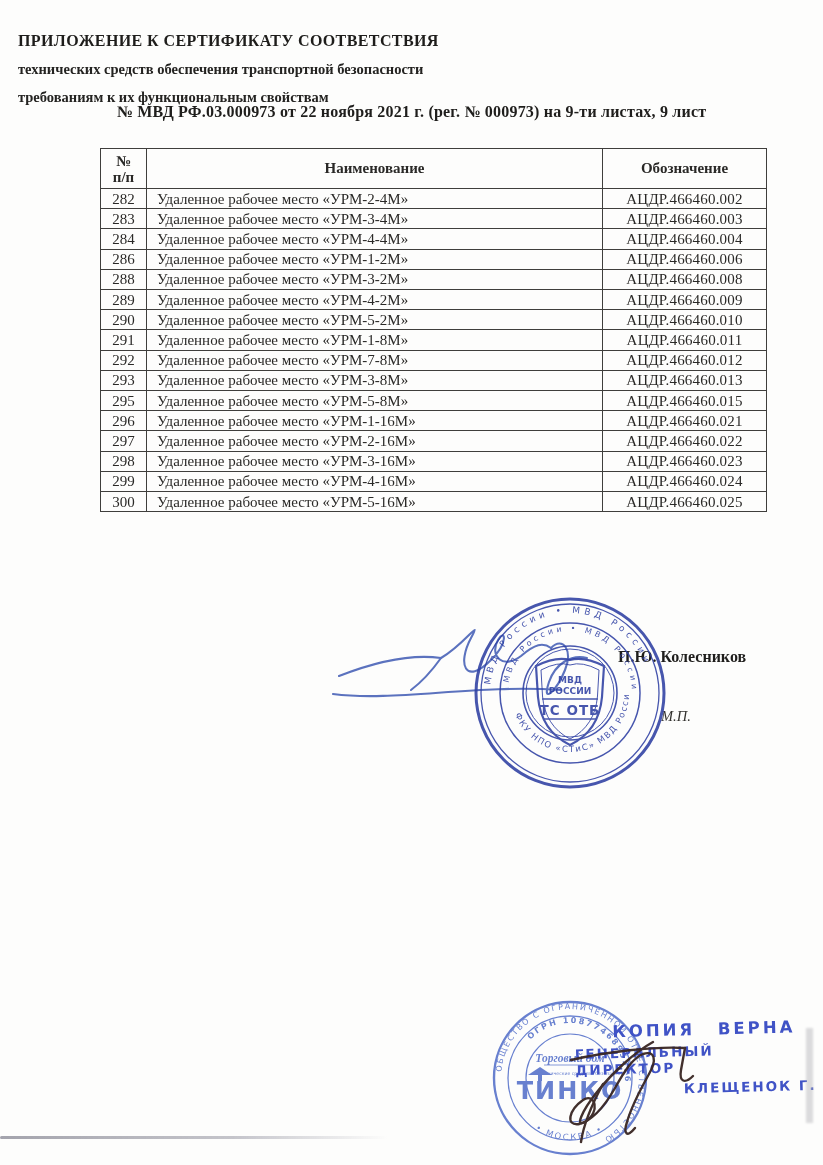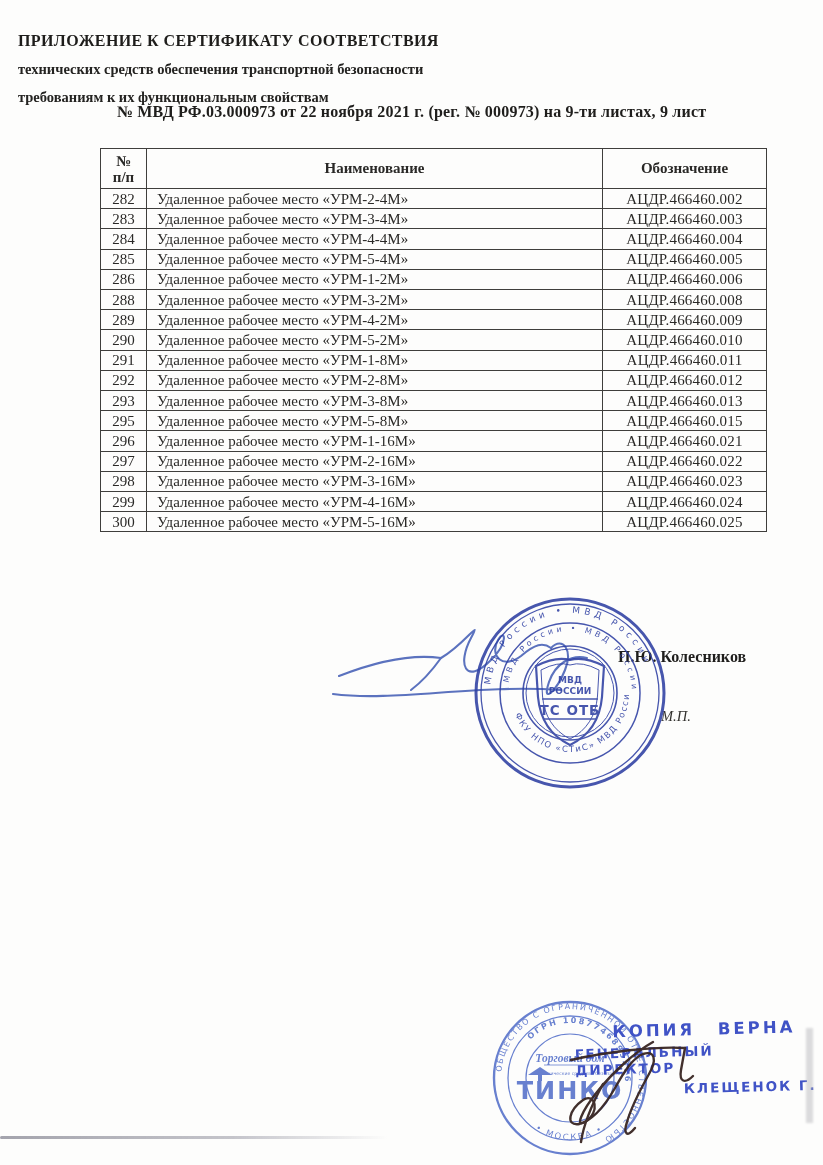--- a/index.html
+++ b/index.html
@@ -76,25 +76,20 @@
           <td class="col-name">Удаленное рабочее место «УРМ-3-4М»</td>
           <td class="col-des">АЦДР.466460.003</td>
         </tr>
 
         <tr>
           <td class="col-num">284</td>
           <td class="col-name">Удаленное рабочее место «УРМ-4-4М»</td>
           <td class="col-des">АЦДР.466460.004</td>
         </tr>
 
-        <tr>
-          <td class="col-num">285</td>
-          <td class="col-name">Удаленное рабочее место «УРМ-5-4М»</td>
-          <td class="col-des">АЦДР.466460.005</td>
-        </tr>
 
         <tr>
           <td class="col-num">286</td>
           <td class="col-name">Удаленное рабочее место «УРМ-1-2М»</td>
           <td class="col-des">АЦДР.466460.006</td>
         </tr>
 
 
         <tr>
           <td class="col-num">288</td>
@@ -115,21 +110,21 @@
         </tr>
 
         <tr>
           <td class="col-num">291</td>
           <td class="col-name">Удаленное рабочее место «УРМ-1-8М»</td>
           <td class="col-des">АЦДР.466460.011</td>
         </tr>
 
         <tr>
           <td class="col-num">292</td>
-          <td class="col-name">Удаленное рабочее место «УРМ-2-8М»</td>
+          <td class="col-name">Удаленное рабочее место «УРМ-7-8М»</td>
           <td class="col-des">АЦДР.466460.012</td>
         </tr>
 
         <tr>
           <td class="col-num">293</td>
           <td class="col-name">Удаленное рабочее место «УРМ-3-8М»</td>
           <td class="col-des">АЦДР.466460.013</td>
         </tr>
 
 

